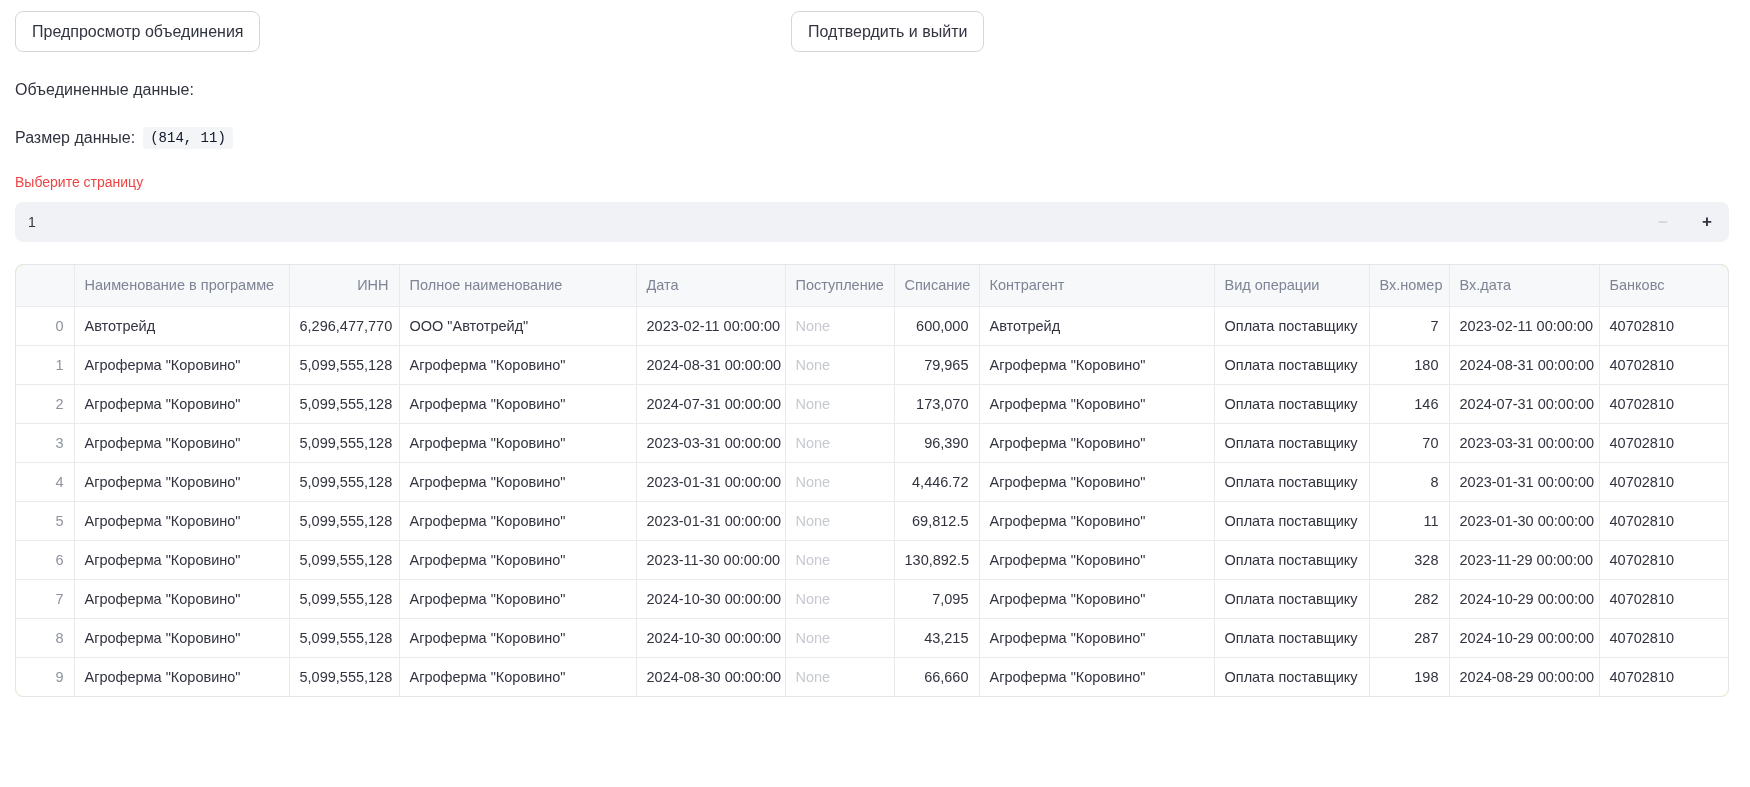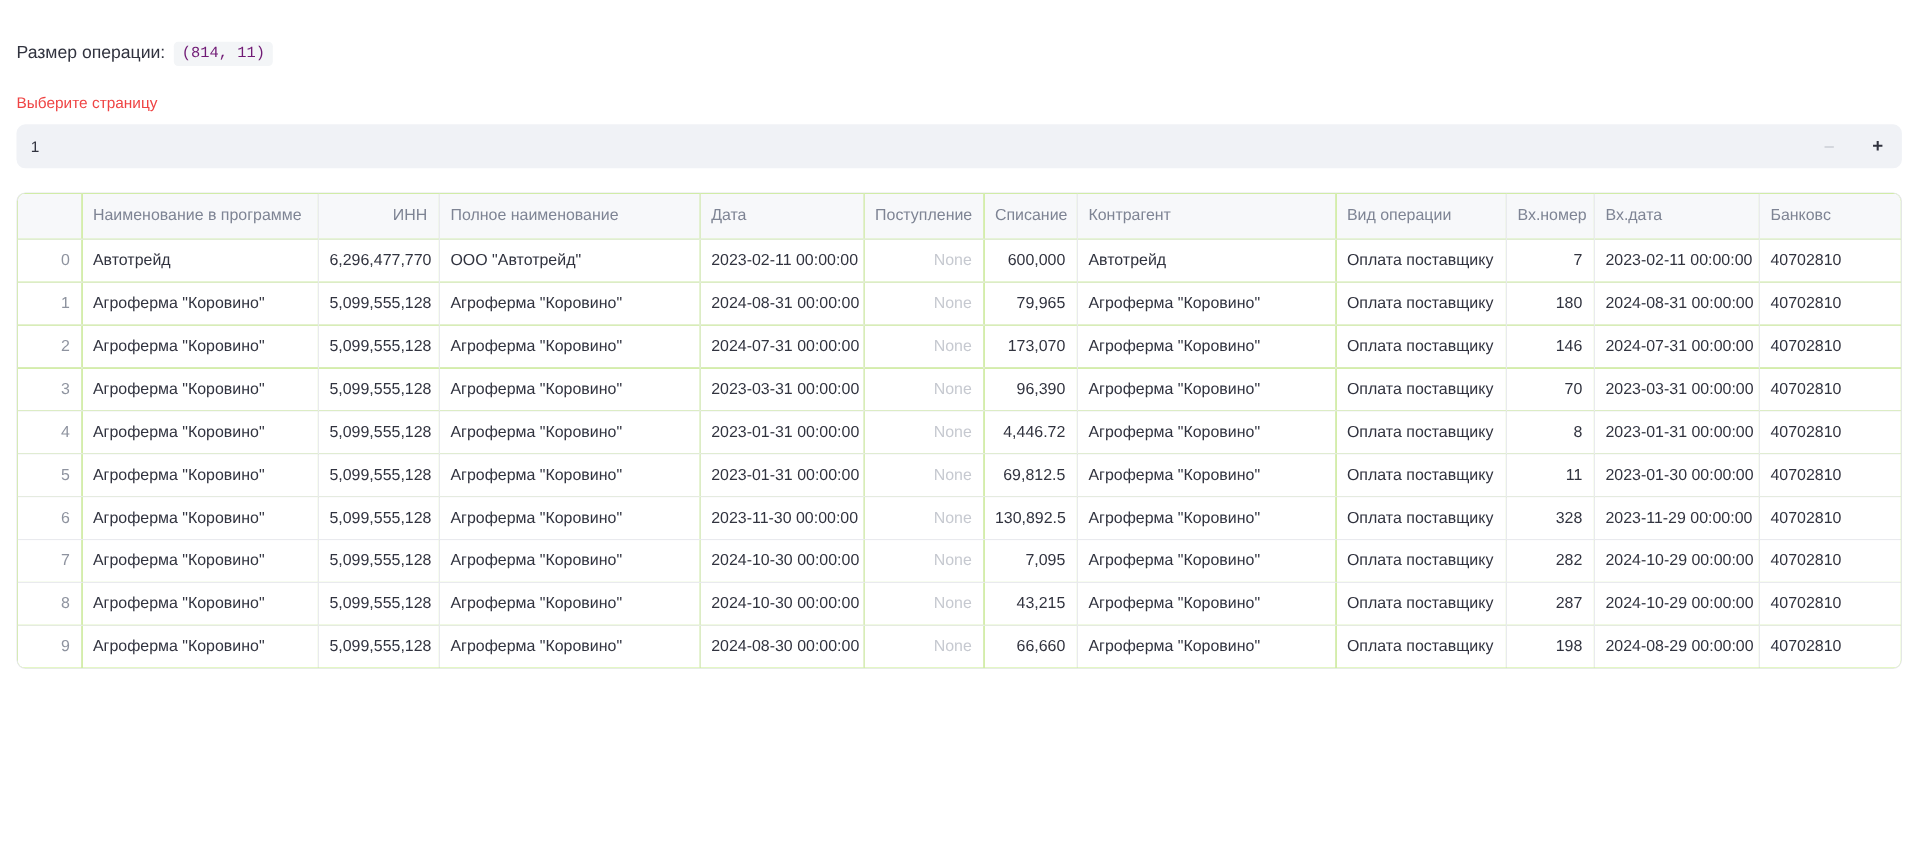--- a/index.html
+++ b/index.html
@@ -23,21 +23,21 @@
     font-size: 16px; color: #31333F; cursor: pointer; white-space: nowrap;
   }
   .btn-preview { left: 0; }
   .btn-confirm { left: 776px; }
 
   .txt-16 { font-size: 16px; line-height: 1.25; }
   .merged-label { margin-top: 28px; }
   .size-row { margin-top: 27px; display: flex; align-items: center; gap: 8px; }
   .inline-code {
     font-family: "Liberation Mono", "DejaVu Sans Mono", monospace;
-    font-size: 14px; color: #701a75;
+    font-size: 14px; color: #0f172a;
     background: #f3f5f7; border-radius: 4px; padding: 3px 7px;
   }
 
   .widget-label { margin-top: 25px; font-size: 14px; color: #ef4444; }
 
   
   .num-input {
     margin-top: 12px; width: 1714px; height: 40px;
     background: #f0f2f6; border-radius: 8px;
     display: flex; align-items: center;
@@ -72,31 +72,36 @@
   }
   table.df td { color: #31333F; background: #ffffff; }
   
   table.df tr > *:first-child { border-left: none; }
   table.df tr > *:last-child { border-right: none; }
   table.df thead th { border-top: none; }
   table.df tbody tr:last-child td { border-bottom: none; }
 
   table.df .col-right { text-align: right; }
   table.df td.idx-cell { color: #8e939f; text-align: right; }
-  table.df td.none-val { color: #c6c9d0; text-align: right; }
+  table.df td.none-val { color: #c6c9d0; text-align: left; }
 </style>
 </head>
 <body>
 
 <div class="content">
 
-
+  <div class="btn-row">
+    <button class="st-btn btn-preview">Предпросмотр объединения</button>
+    <button class="st-btn btn-confirm">Подтвердить и выйти</button>
+  </div>
+
+  <div class="txt-16 merged-label">Объединенные данные:</div>
 
   <div class="size-row">
-    <span class="txt-16">Размер операции:</span>
+    <span class="txt-16">Размер данные:</span>
     <span class="inline-code">(814, 11)</span>
   </div>
 
   <div class="widget-label">Выберите страницу</div>
 
   <div class="num-input">
     <div class="num-value">1</div>
     <button class="step-btn step-minus">–</button>
     <button class="step-btn step-plus">+</button>
   </div>

